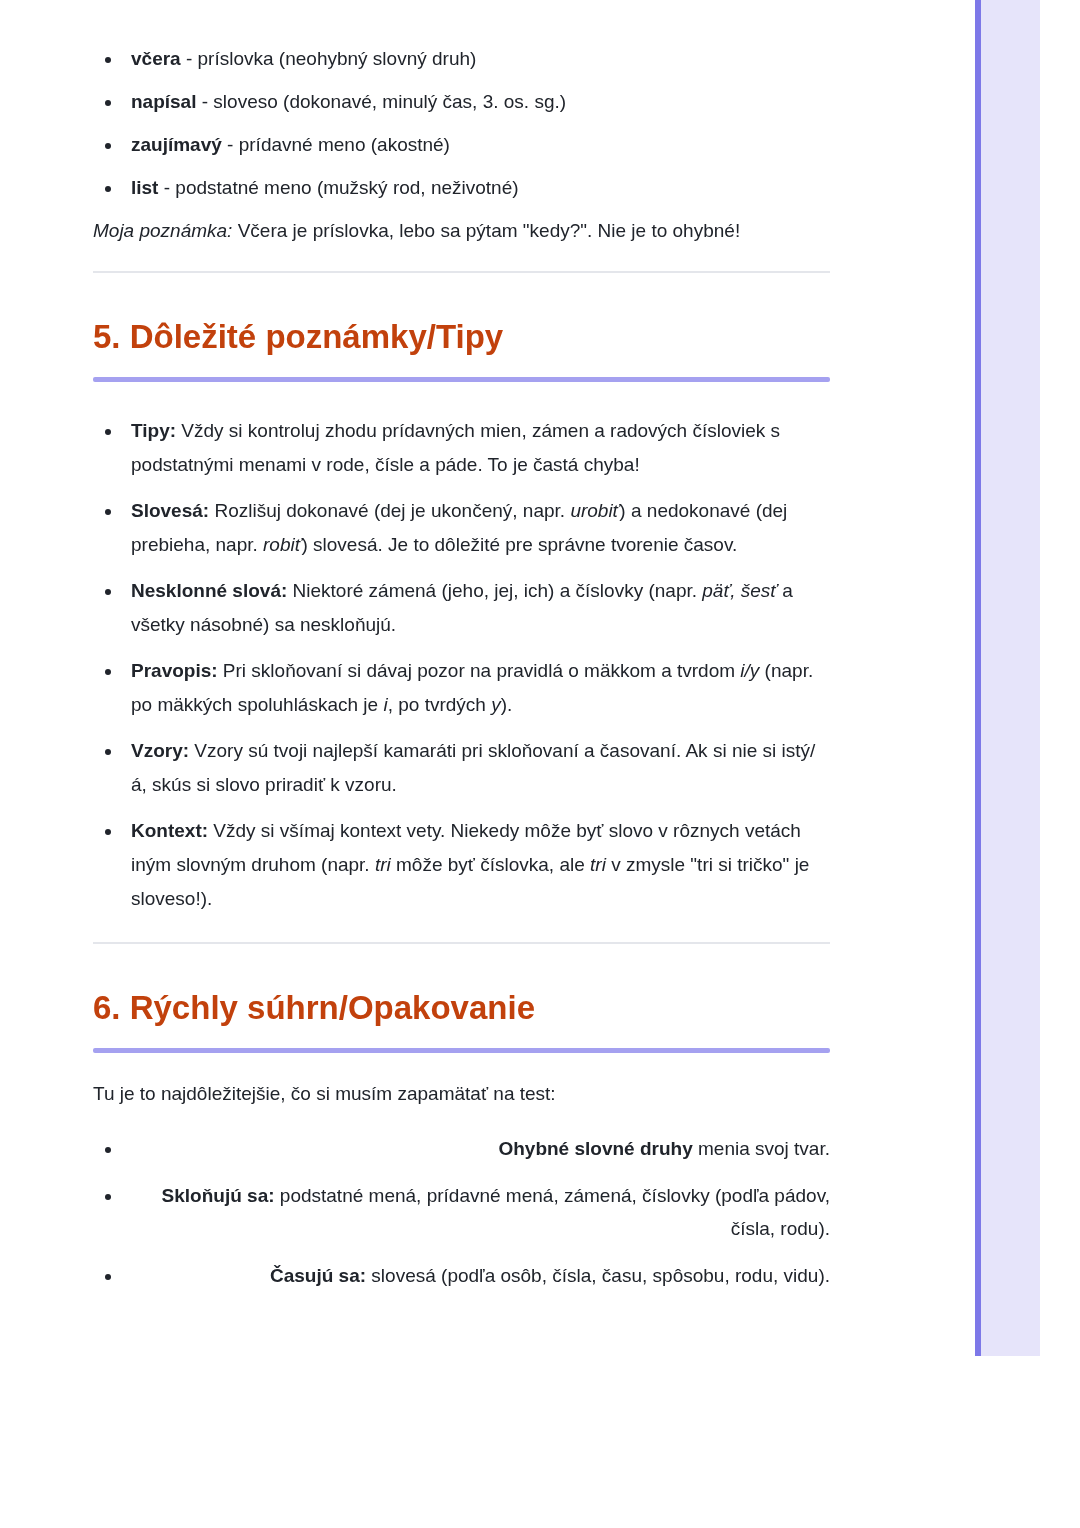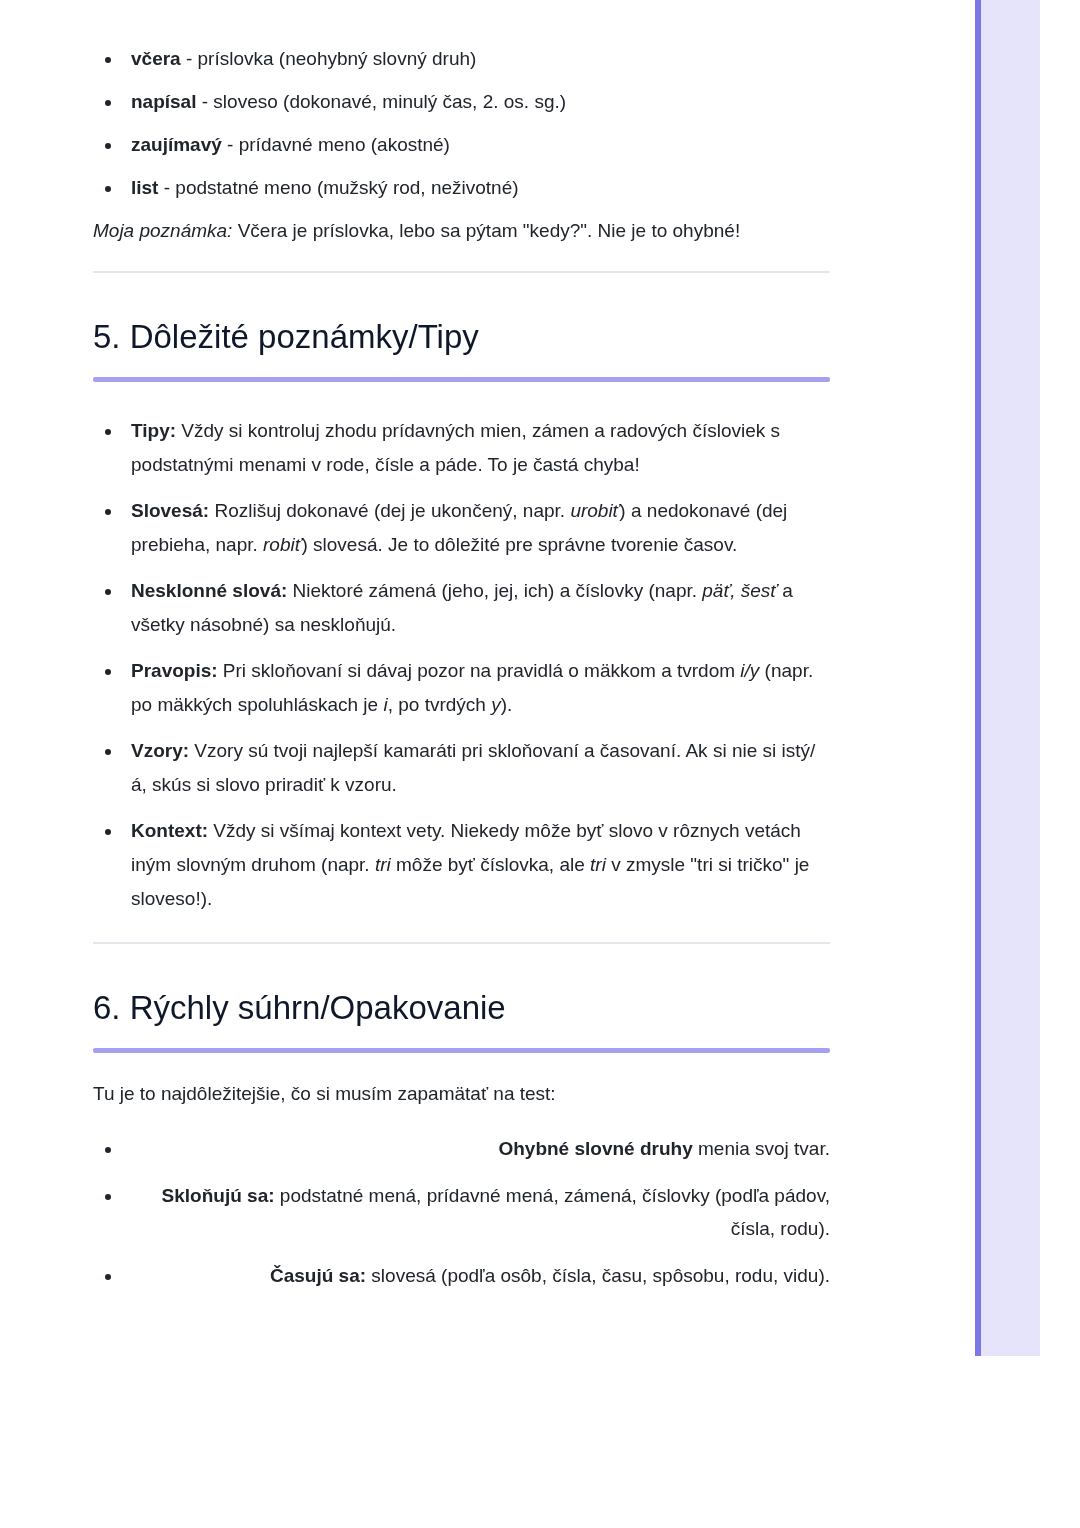--- a/index.html
+++ b/index.html
@@ -41,22 +41,22 @@
   }
   .divider {
     border: none;
     border-top: 2px solid #e4e6eb;
     margin: 26px 0 0 0;
   }
   .section-title {
     margin: 44px 0 0 0;
     font-size: 33px;
     line-height: 40px;
-    font-weight: 400;
-    color: #0f172a;
+    font-weight: 700;
+    color: #c2410c;
   }
   .title-underline {
     margin-top: 20px;
     height: 5px;
     width: 100%;
     background: #a5a1f0;
     border-radius: 2px;
   }
   .callout {
     margin-top: 32px;
@@ -111,21 +111,21 @@
   }
 </style>
 </head>
 <body>
 
 <div class="page">
   <div class="content">
 
     <ul class="blist top-list">
       <li><span class="seg-b">včera</span><span> - príslovka (neohybný slovný druh)</span></li>
-      <li><span class="seg-b">napísal</span><span> - sloveso (dokonavé, minulý čas, 2. os. sg.)</span></li>
+      <li><span class="seg-b">napísal</span><span> - sloveso (dokonavé, minulý čas, 3. os. sg.)</span></li>
       <li><span class="seg-b">zaujímavý</span><span> - prídavné meno (akostné)</span></li>
       <li><span class="seg-b">list</span><span> - podstatné meno (mužský rod, neživotné)</span></li>
     </ul>
 
     <p class="note"><span class="seg-i">Moja poznámka:</span><span> Včera je príslovka, lebo sa pýtam "kedy?". Nie je to ohybné!</span></p>
 
     <hr class="divider">
 
     <h2 class="section-title">5. Dôležité poznámky/Tipy</h2>
     <div class="title-underline"></div>

